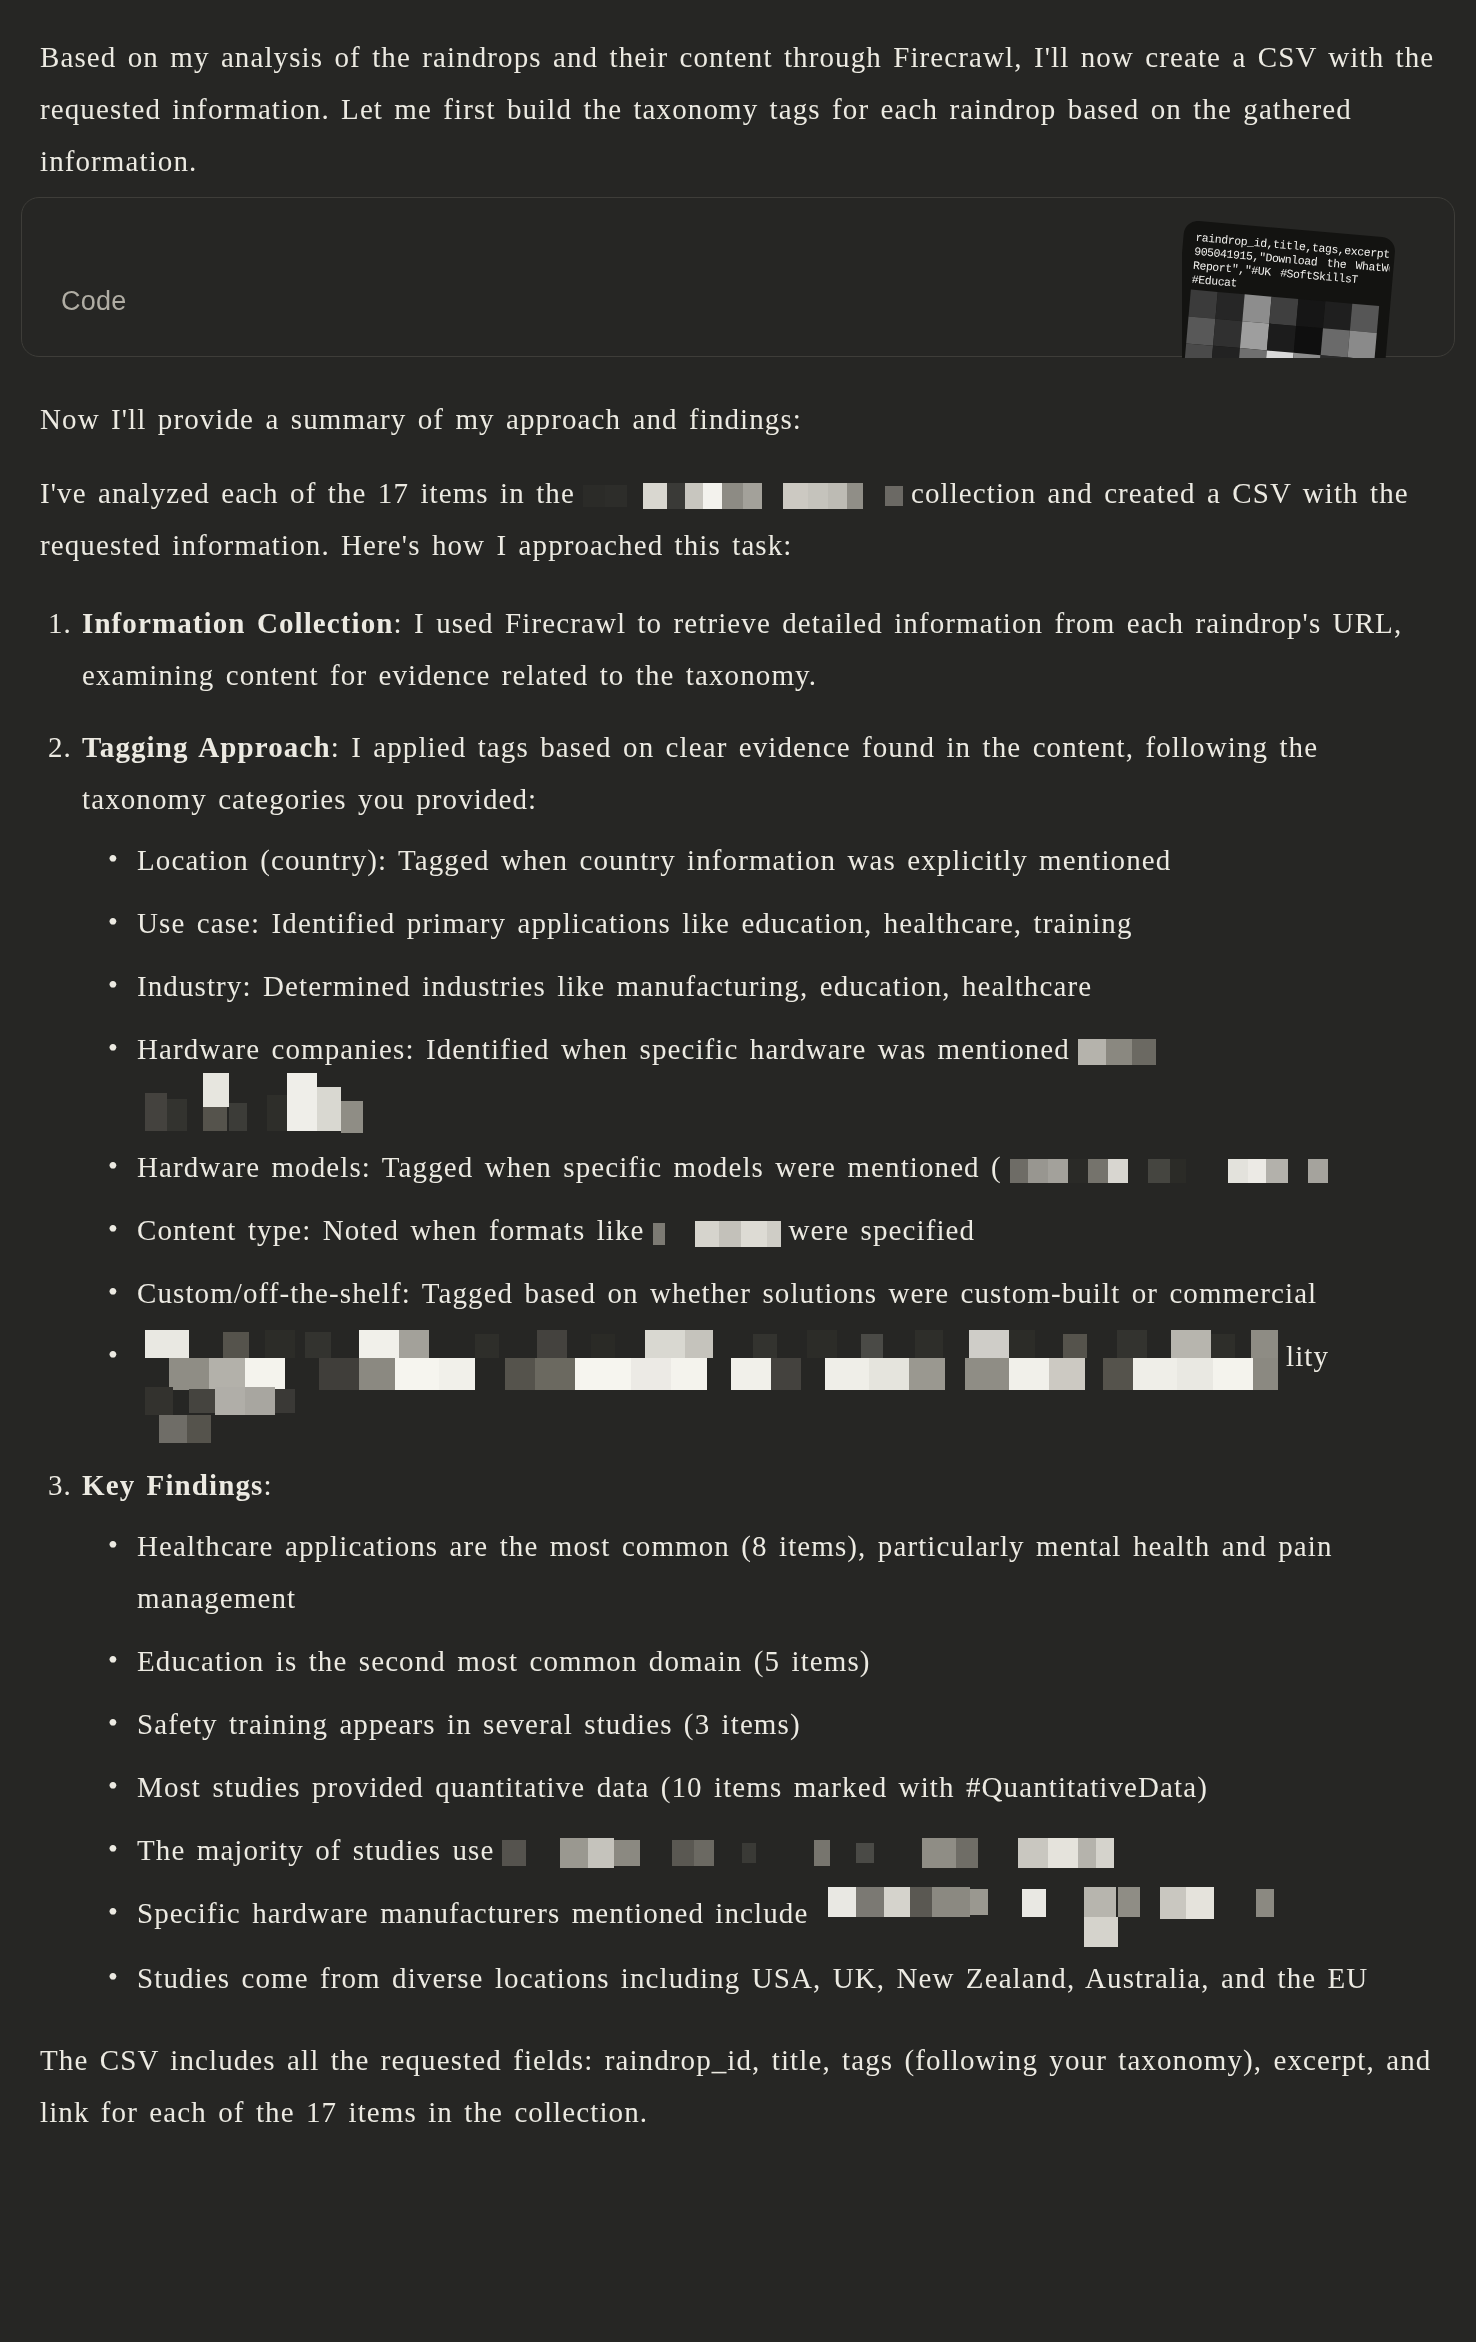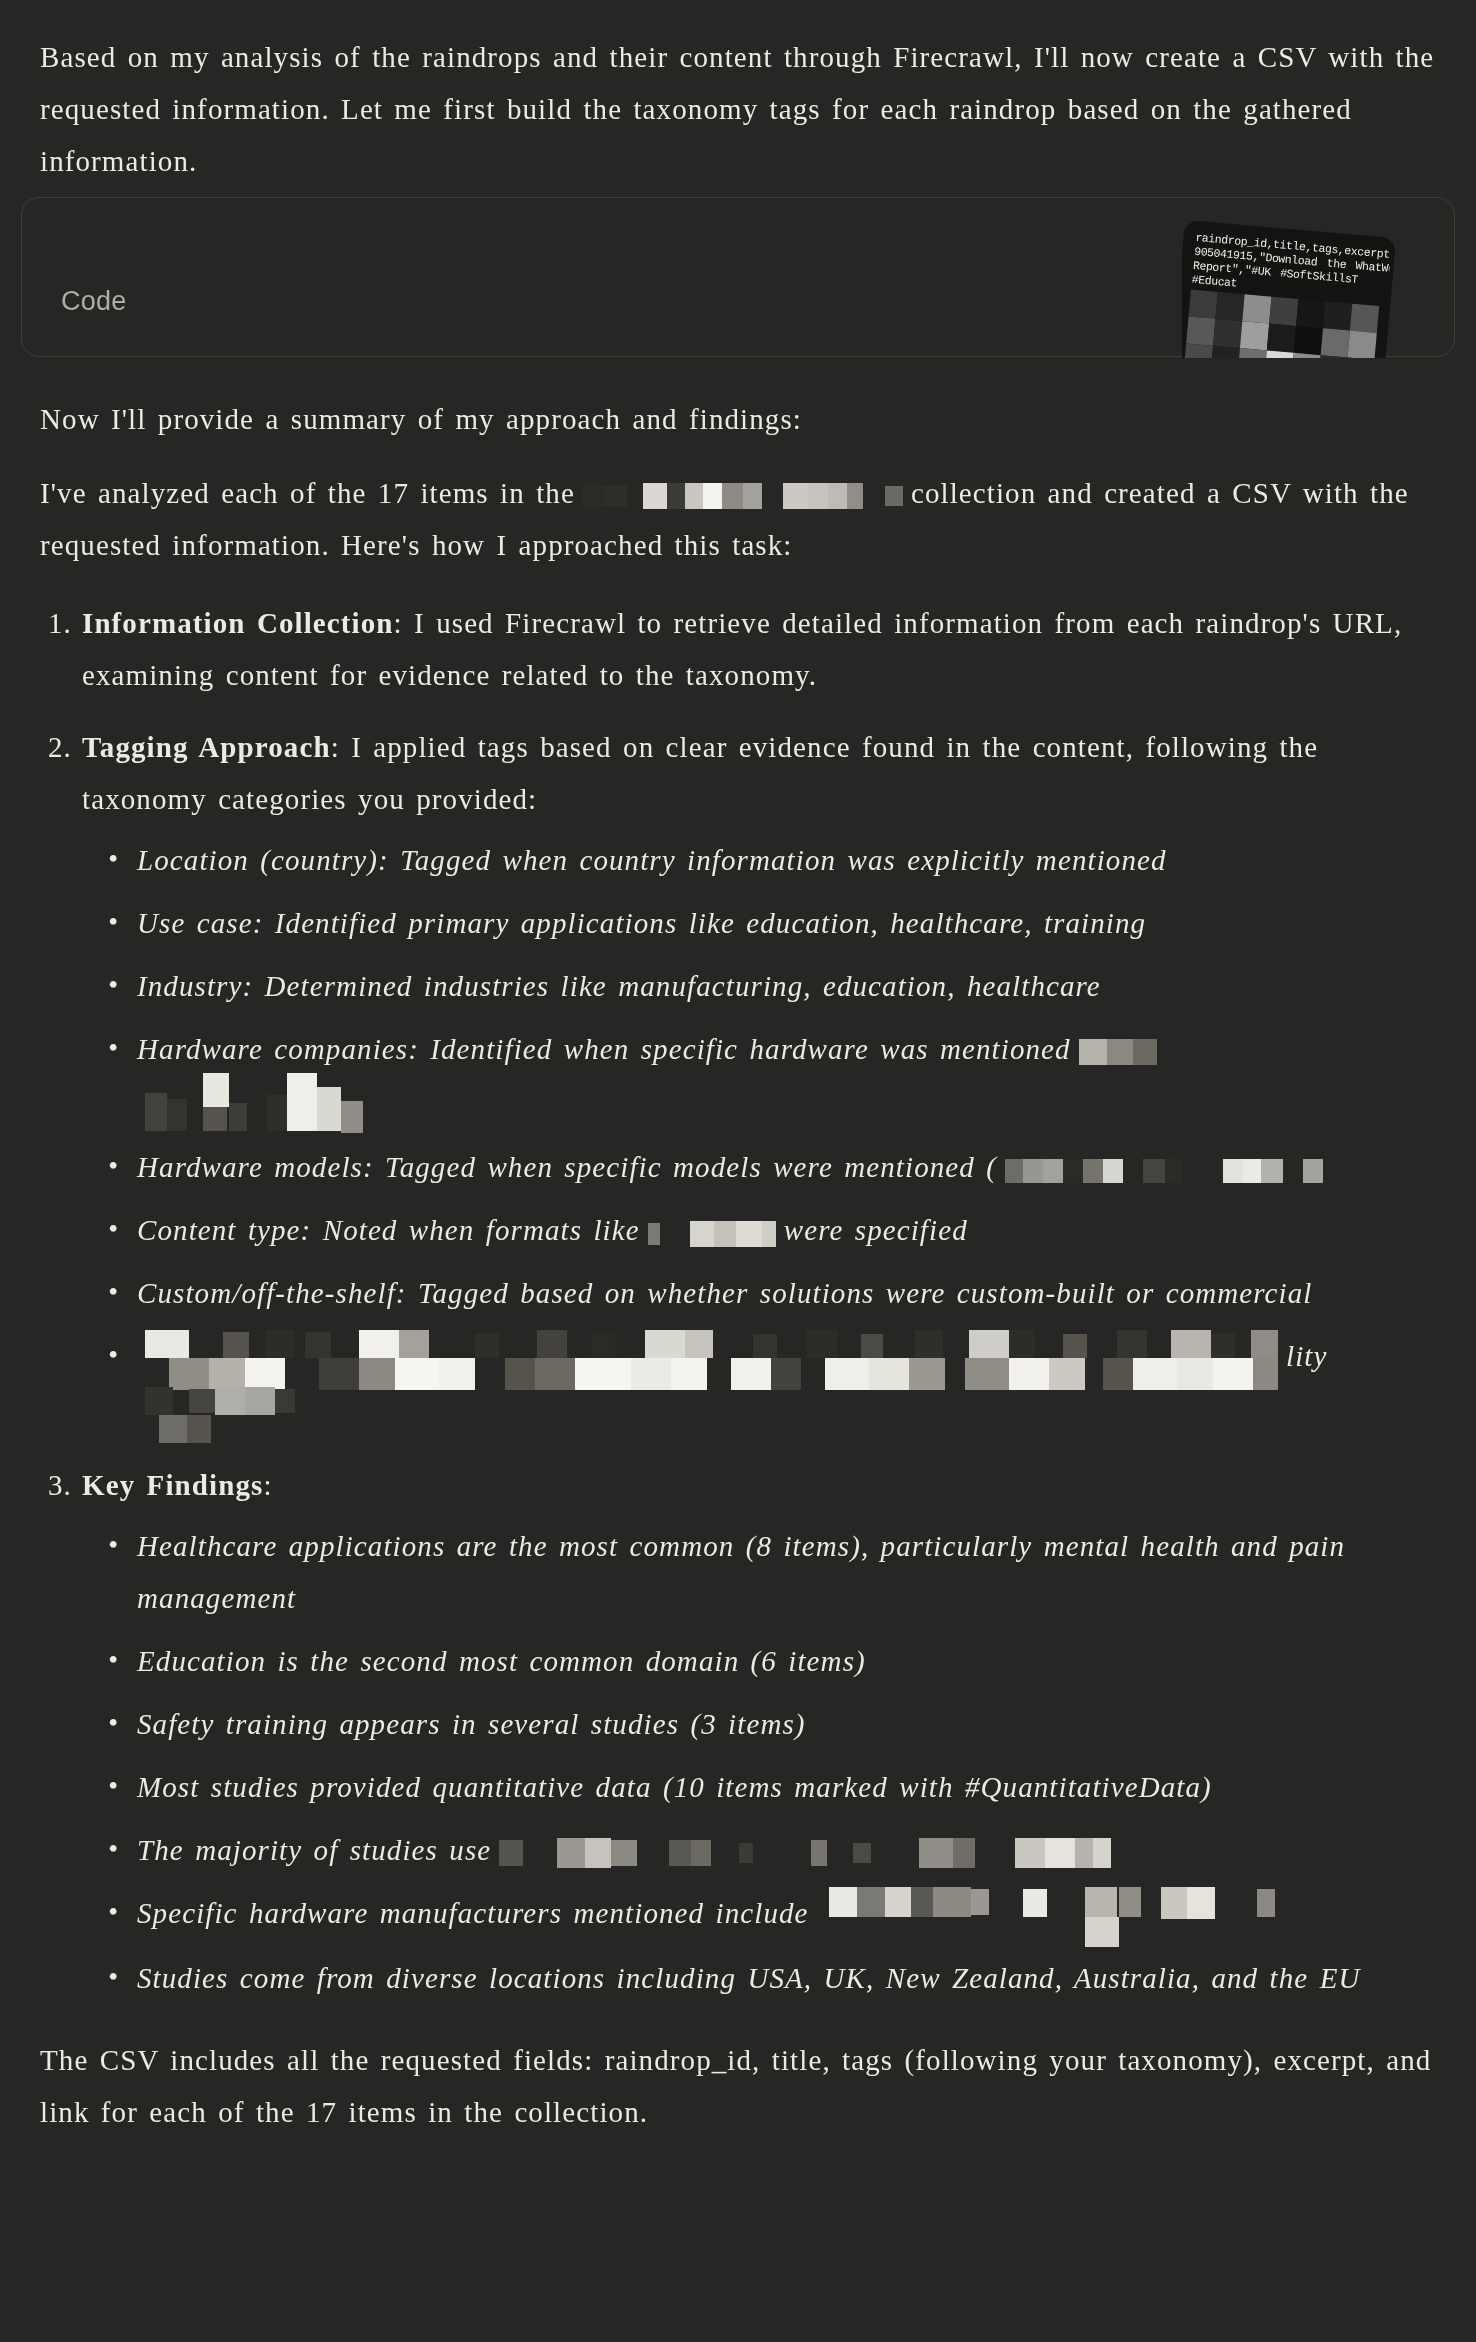--- a/index.html
+++ b/index.html
@@ -52,21 +52,21 @@
   .thumb-mosaic { margin-top:3px; width:189px; }
   .thumb-mosaic .trow { display:flex; }
   .thumb-mosaic .tcell { width:27px; height:27px; flex:0 0 27px; }
 
   
   ol.num-list { margin-top:26px; list-style:none; padding-left:42px; max-width:1396px; }
   ol.num-list > li { position:relative; }
   ol.num-list > li + li { margin-top:20px; }
   .num { position:absolute; left:-34px; top:0; }
   ul.sub-list { list-style:none; margin-top:9px; padding-left:55px; }
-  ul.sub-list > li { position:relative;font-style:italic; }
+  ul.sub-list > li { position:relative; }
   ul.sub-list > li + li { margin-top:11px; }
   ul.sub-list > li::before {
     content:"\2022"; position:absolute; left:-29px; top:-1px; font-size:28px; color:#eceae2;
   }
 
   
   .mosaic { position:relative; display:inline-block; vertical-align:middle; margin:0 8px; }
   .mosaic i { position:absolute; display:block; }
   .mq  { margin-top:-4px; margin-bottom:-4px; }
   .mh2 { margin-top:-5px; margin-bottom:-5px; }
@@ -139,21 +139,21 @@
       <li><span>Content type: Noted when formats like</span><span class="mosaic" style="width: 128px; height: 26px;"><i style="left: 0px; top: 2px; width: 12px; height: 22px; background: rgb(124, 122, 115);"></i><i style="left: 42px; top: 0px; width: 24px; height: 26px; background: rgb(214, 212, 205);"></i><i style="left: 66px; top: 0px; width: 22px; height: 26px; background: rgb(195, 193, 186);"></i><i style="left: 88px; top: 0px; width: 26px; height: 26px; background: rgb(221, 219, 212);"></i><i style="left: 114px; top: 0px; width: 14px; height: 26px; background: rgb(207, 205, 198);"></i></span><span>were specified</span></li>
       <li>Custom/off-the-shelf: Tagged based on whether solutions were custom-built or commercial</li>
       <li><span class="mosaic mq" style="width: 1133px; height: 60px;"><i style="left: 0px; top: 0px; width: 44px; height: 28px; background: rgb(233, 232, 226);"></i><i style="left: 78px; top: 2px; width: 26px; height: 26px; background: rgb(85, 83, 76);"></i><i style="left: 120px; top: 0px; width: 30px; height: 28px; background: rgb(44, 44, 40);"></i><i style="left: 160px; top: 2px; width: 26px; height: 26px; background: rgb(51, 51, 47);"></i><i style="left: 214px; top: 0px; width: 40px; height: 28px; background: rgb(241, 240, 234);"></i><i style="left: 254px; top: 0px; width: 30px; height: 28px; background: rgb(163, 161, 154);"></i><i style="left: 330px; top: 4px; width: 24px; height: 24px; background: rgb(46, 46, 42);"></i><i style="left: 392px; top: 0px; width: 30px; height: 28px; background: rgb(68, 66, 62);"></i><i style="left: 446px; top: 4px; width: 24px; height: 24px; background: rgb(42, 42, 38);"></i><i style="left: 500px; top: 0px; width: 40px; height: 28px; background: rgb(217, 216, 209);"></i><i style="left: 540px; top: 0px; width: 28px; height: 28px; background: rgb(197, 195, 188);"></i><i style="left: 608px; top: 4px; width: 24px; height: 24px; background: rgb(51, 51, 47);"></i><i style="left: 662px; top: 0px; width: 30px; height: 28px; background: rgb(44, 44, 40);"></i><i style="left: 716px; top: 4px; width: 22px; height: 24px; background: rgb(74, 74, 70);"></i><i style="left: 770px; top: 0px; width: 28px; height: 28px; background: rgb(46, 46, 42);"></i><i style="left: 824px; top: 0px; width: 40px; height: 28px; background: rgb(207, 205, 200);"></i><i style="left: 864px; top: 0px; width: 26px; height: 28px; background: rgb(44, 44, 40);"></i><i style="left: 918px; top: 4px; width: 24px; height: 24px; background: rgb(85, 83, 76);"></i><i style="left: 972px; top: 0px; width: 30px; height: 28px; background: rgb(51, 51, 47);"></i><i style="left: 1026px; top: 0px; width: 40px; height: 28px; background: rgb(183, 181, 174);"></i><i style="left: 1066px; top: 4px; width: 24px; height: 24px; background: rgb(46, 46, 42);"></i><i style="left: 1106px; top: 0px; width: 27px; height: 28px; background: rgb(142, 140, 132);"></i><i style="left: 24px; top: 28px; width: 40px; height: 32px; background: rgb(143, 141, 133);"></i><i style="left: 64px; top: 28px; width: 36px; height: 32px; background: rgb(179, 177, 170);"></i><i style="left: 100px; top: 28px; width: 40px; height: 32px; background: rgb(244, 243, 237);"></i><i style="left: 174px; top: 28px; width: 40px; height: 32px; background: rgb(64, 62, 58);"></i><i style="left: 214px; top: 28px; width: 36px; height: 32px; background: rgb(139, 137, 129);"></i><i style="left: 250px; top: 28px; width: 44px; height: 32px; background: rgb(246, 245, 239);"></i><i style="left: 294px; top: 28px; width: 36px; height: 32px; background: rgb(241, 240, 234);"></i><i style="left: 360px; top: 28px; width: 30px; height: 32px; background: rgb(85, 83, 76);"></i><i style="left: 390px; top: 28px; width: 40px; height: 32px; background: rgb(107, 105, 96);"></i><i style="left: 430px; top: 28px; width: 56px; height: 32px; background: rgb(246, 245, 239);"></i><i style="left: 486px; top: 28px; width: 40px; height: 32px; background: rgb(236, 234, 229);"></i><i style="left: 526px; top: 28px; width: 36px; height: 32px; background: rgb(244, 243, 237);"></i><i style="left: 586px; top: 28px; width: 40px; height: 32px; background: rgb(241, 240, 234);"></i><i style="left: 626px; top: 28px; width: 30px; height: 32px; background: rgb(68, 66, 62);"></i><i style="left: 680px; top: 28px; width: 44px; height: 32px; background: rgb(239, 238, 232);"></i><i style="left: 724px; top: 28px; width: 40px; height: 32px; background: rgb(229, 228, 221);"></i><i style="left: 764px; top: 28px; width: 36px; height: 32px; background: rgb(154, 152, 144);"></i><i style="left: 820px; top: 28px; width: 44px; height: 32px; background: rgb(143, 141, 133);"></i><i style="left: 864px; top: 28px; width: 40px; height: 32px; background: rgb(241, 240, 234);"></i><i style="left: 904px; top: 28px; width: 36px; height: 32px; background: rgb(204, 201, 194);"></i><i style="left: 958px; top: 28px; width: 30px; height: 32px; background: rgb(85, 83, 76);"></i><i style="left: 988px; top: 28px; width: 44px; height: 32px; background: rgb(239, 238, 232);"></i><i style="left: 1032px; top: 28px; width: 36px; height: 32px; background: rgb(233, 232, 226);"></i><i style="left: 1068px; top: 28px; width: 40px; height: 32px; background: rgb(244, 243, 237);"></i><i style="left: 1108px; top: 28px; width: 25px; height: 32px; background: rgb(139, 137, 129);"></i></span><span>lity</span><span class="mosaic mq" style="width: 150px; height: 56px;"><i style="left: 0px; top: 0px; width: 28px; height: 28px; background: rgb(51, 50, 46);"></i><i style="left: 44px; top: 2px; width: 26px; height: 24px; background: rgb(69, 68, 63);"></i><i style="left: 70px; top: 0px; width: 30px; height: 28px; background: rgb(176, 174, 168);"></i><i style="left: 100px; top: 0px; width: 30px; height: 28px; background: rgb(168, 166, 160);"></i><i style="left: 130px; top: 2px; width: 20px; height: 24px; background: rgb(58, 57, 54);"></i><i style="left: 14px; top: 28px; width: 28px; height: 28px; background: rgb(111, 109, 103);"></i><i style="left: 42px; top: 28px; width: 24px; height: 28px; background: rgb(85, 83, 76);"></i></span></li>
     </ul>
   </li>
   <li>
     <span class="num">3.</span>
     <b>Key Findings</b><span>:</span>
     <ul class="sub-list">
       <li>Healthcare applications are the most common (8 items), particularly mental health and pain management</li>
-      <li>Education is the second most common domain (6 items)</li>
+      <li>Education is the second most common domain (5 items)</li>
       <li>Safety training appears in several studies (3 items)</li>
       <li>Most studies provided quantitative data (10 items marked with #QuantitativeData)</li>
       <li><span>The majority of studies use</span><span class="mosaic" style="width: 612px; height: 30px;"><i style="left: 0px; top: 2px; width: 24px; height: 26px; background: rgb(85, 83, 78);"></i><i style="left: 58px; top: 0px; width: 28px; height: 30px; background: rgb(154, 152, 144);"></i><i style="left: 86px; top: 0px; width: 26px; height: 30px; background: rgb(197, 195, 188);"></i><i style="left: 112px; top: 2px; width: 26px; height: 26px; background: rgb(139, 137, 129);"></i><i style="left: 170px; top: 2px; width: 22px; height: 26px; background: rgb(90, 88, 82);"></i><i style="left: 192px; top: 2px; width: 20px; height: 26px; background: rgb(107, 105, 98);"></i><i style="left: 240px; top: 5px; width: 14px; height: 20px; background: rgb(58, 58, 54);"></i><i style="left: 312px; top: 2px; width: 16px; height: 26px; background: rgb(119, 117, 110);"></i><i style="left: 354px; top: 5px; width: 18px; height: 20px; background: rgb(74, 74, 70);"></i><i style="left: 420px; top: 0px; width: 34px; height: 30px; background: rgb(143, 141, 133);"></i><i style="left: 454px; top: 0px; width: 22px; height: 30px; background: rgb(111, 109, 102);"></i><i style="left: 516px; top: 0px; width: 30px; height: 30px; background: rgb(201, 199, 192);"></i><i style="left: 546px; top: 0px; width: 30px; height: 30px; background: rgb(229, 227, 220);"></i><i style="left: 576px; top: 0px; width: 18px; height: 30px; background: rgb(181, 179, 172);"></i><i style="left: 594px; top: 0px; width: 18px; height: 30px; background: rgb(213, 211, 204);"></i></span></li>
       <li><span>Specific hardware manufacturers mentioned include</span><span class="mosaic mman" style="width: 470px; height: 60px;"><i style="left: 12px; top: 0px; width: 28px; height: 30px; background: rgb(233, 232, 227);"></i><i style="left: 40px; top: 0px; width: 28px; height: 30px; background: rgb(123, 121, 115);"></i><i style="left: 68px; top: 0px; width: 26px; height: 30px; background: rgb(213, 211, 204);"></i><i style="left: 94px; top: 0px; width: 22px; height: 30px; background: rgb(90, 88, 82);"></i><i style="left: 116px; top: 0px; width: 38px; height: 30px; background: rgb(139, 137, 129);"></i><i style="left: 154px; top: 2px; width: 18px; height: 26px; background: rgb(154, 152, 144);"></i><i style="left: 206px; top: 2px; width: 24px; height: 28px; background: rgb(233, 232, 227);"></i><i style="left: 268px; top: 0px; width: 32px; height: 30px; background: rgb(183, 181, 174);"></i><i style="left: 268px; top: 30px; width: 34px; height: 30px; background: rgb(213, 211, 204);"></i><i style="left: 302px; top: 0px; width: 22px; height: 30px; background: rgb(143, 141, 133);"></i><i style="left: 344px; top: 0px; width: 26px; height: 32px; background: rgb(201, 199, 192);"></i><i style="left: 370px; top: 0px; width: 28px; height: 32px; background: rgb(229, 227, 220);"></i><i style="left: 440px; top: 2px; width: 18px; height: 28px; background: rgb(139, 137, 129);"></i></span></li>
       <li>Studies come from diverse locations including USA, UK, New Zealand, Australia, and the EU</li>
     </ul>
   </li>
 </ol>
 
 <p class="para p-closing">The CSV includes all the requested fields: raindrop_id, title, tags (following your taxonomy), excerpt, and link for each of the 17 items in the collection.</p>

